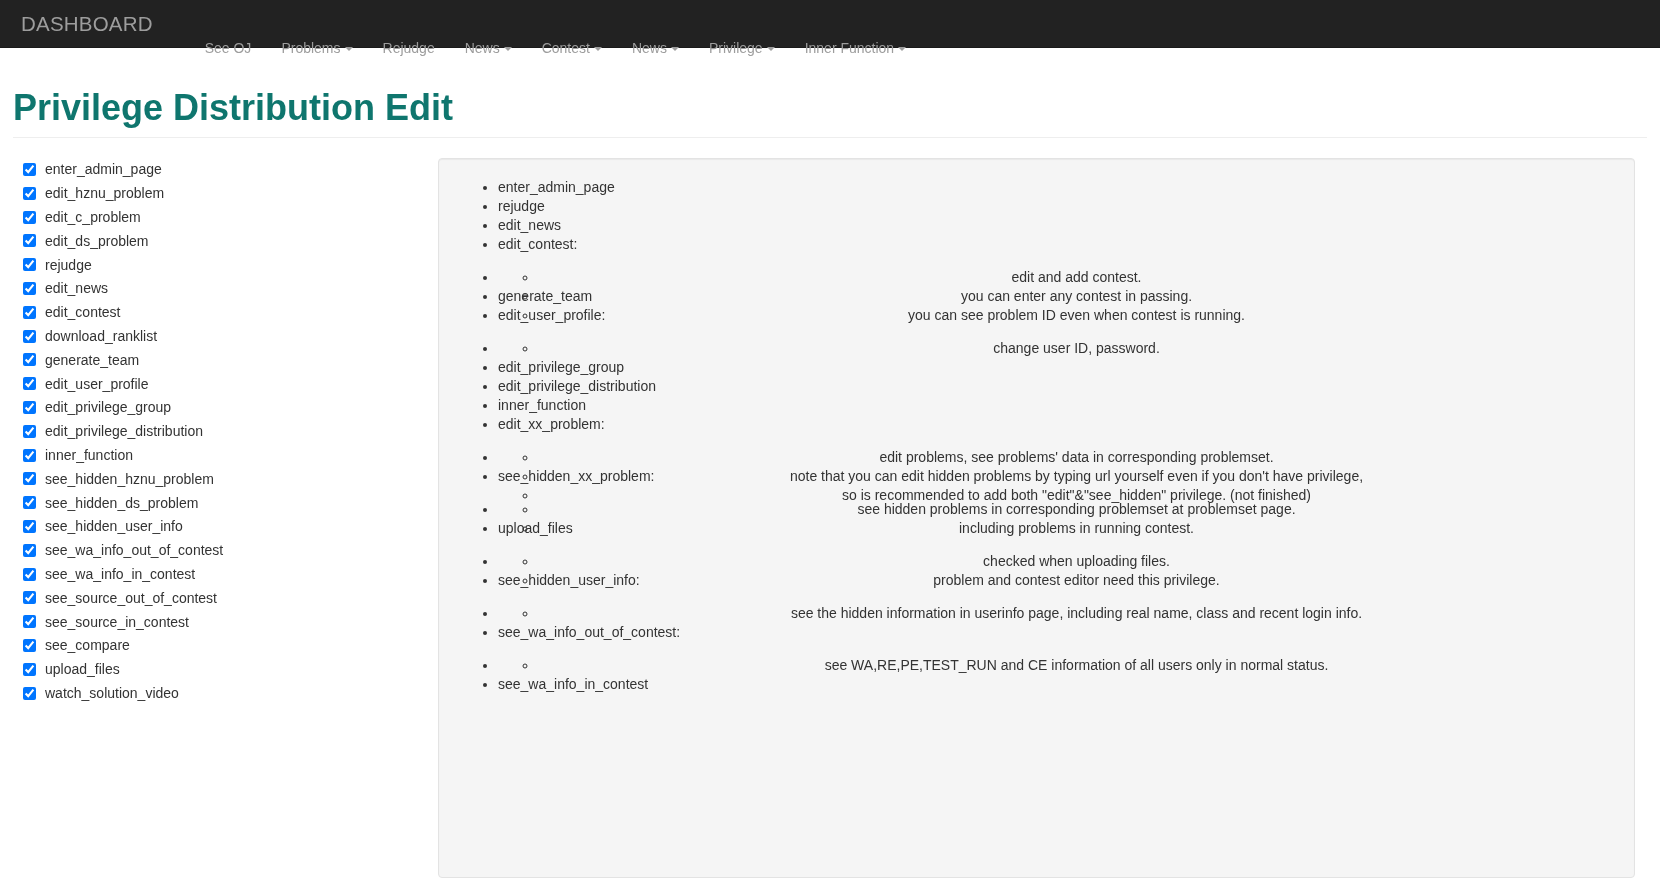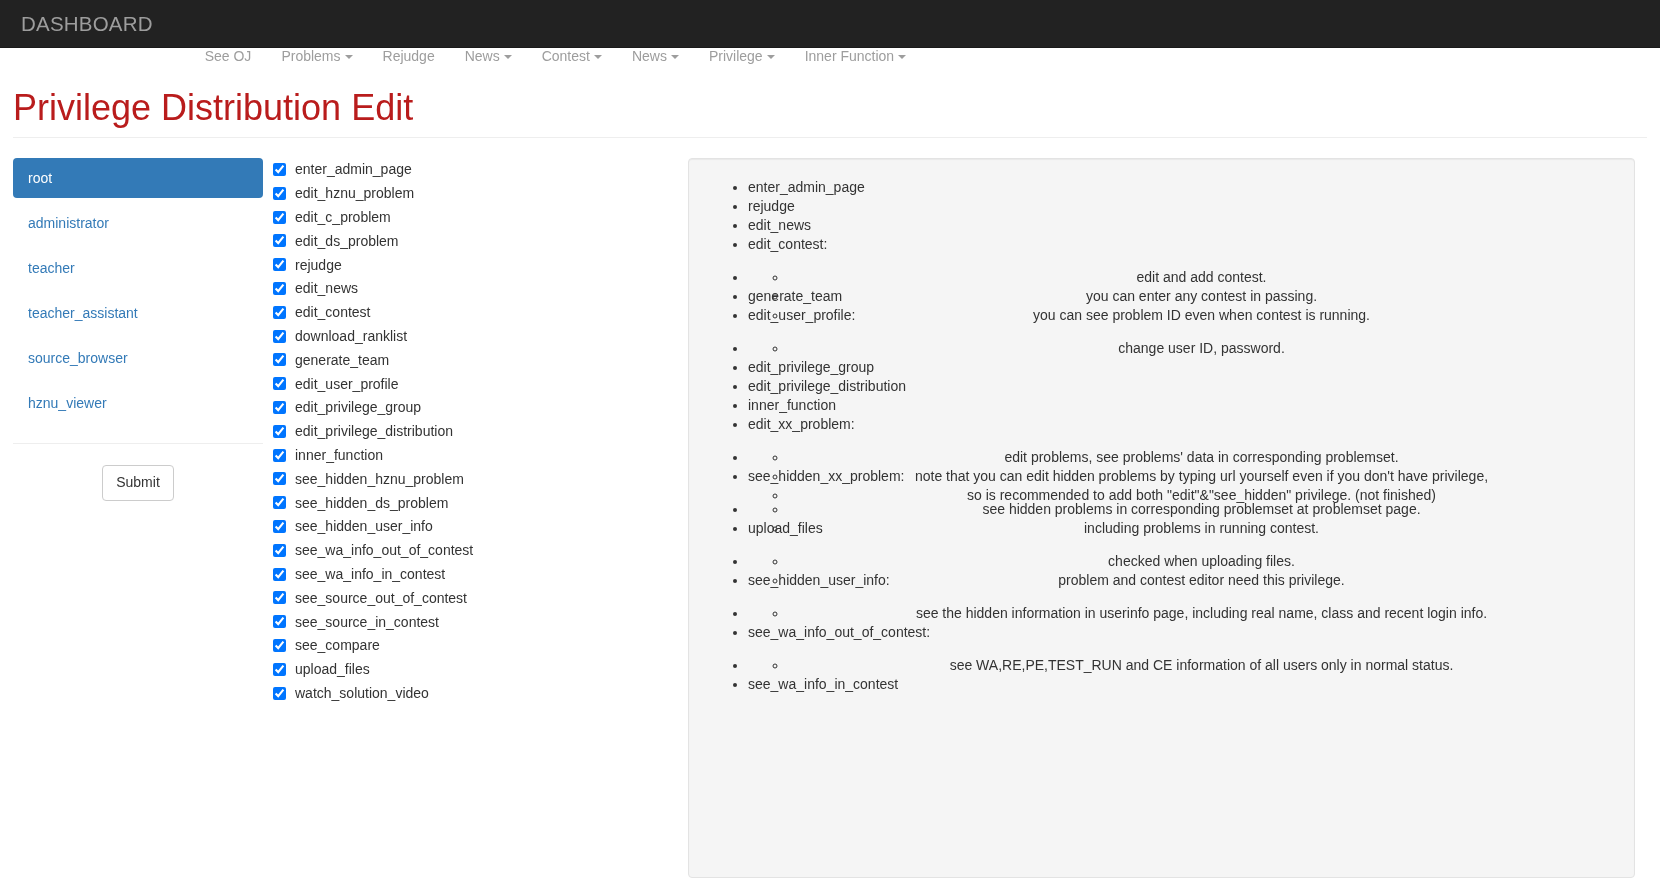--- a/index.html
+++ b/index.html
@@ -23,21 +23,21 @@
   }
   .brand {
     color: #9d9d9d;
     font-size: 20.5px;
     letter-spacing: 0.2px;
     padding: 0 15px 0 0;
     margin-right: 22px;
     text-decoration: none;
     white-space: nowrap;
   }
-  .nav-items { display: flex; height: 32px; margin-top: 48px; }
+  .nav-items { display: flex; align-items: center; height: 32px; margin-top: 48px; }
   .nav-item {
     color: #9d9d9d;
     font-size: 14px;
     padding: 0 15px;
     height: 48px;
     line-height: 48px;
     text-decoration: none;
     white-space: nowrap;
     display: inline-flex;
     align-items: center;
@@ -62,22 +62,22 @@
     padding: 0 13px;
   }
   .page-header {
     margin: 40px 0 20px 0;
     padding-bottom: 9px;
     border-bottom: 1px solid #eeeeee;
   }
   .page-header h1 {
     margin: 0;
     font-size: 36px;
-    font-weight: normal;
-    color: #b91c1c;
+    font-weight: bold;
+    color: #0f766e;
     line-height: 1.1;
   }
 
   
   .row { display: flex; align-items: flex-start; }
   .col-left   { width: 250px; flex: 0 0 250px; }
   .col-mid    { width: 400px; flex: 0 0 400px; padding-left: 6px; }
   .col-right  { flex: 1 1 auto; padding-left: 25px; padding-right: 12px;}
 
   
@@ -206,34 +206,20 @@
 </div>
 
 <div class="container">
 
   <div class="page-header">
     <h1>Privilege Distribution Edit</h1>
   </div>
 
   <div class="row">
 
-    <div class="col-left">
-      <ul class="list-group">
-          <li class="list-group-item active">root</li>
-          <li class="list-group-item">administrator</li>
-          <li class="list-group-item">teacher</li>
-          <li class="list-group-item">teacher_assistant</li>
-          <li class="list-group-item">source_browser</li>
-          <li class="list-group-item">hznu_viewer</li>
-        </ul>
-      <hr class="sidebar-divider">
-      <div class="submit-wrap">
-        <button class="btn-default">Submit</button>
-      </div>
-    </div>
 
     <div class="col-mid">
       <ul class="checkbox-list">
           <li class="checkbox-row">
             <input type="checkbox" checked="" style="">
             <span class="checkbox-label">enter_admin_page</span>
           </li>
           <li class="checkbox-row">
             <input type="checkbox" checked="" style="">
             <span class="checkbox-label">edit_hznu_problem</span>

